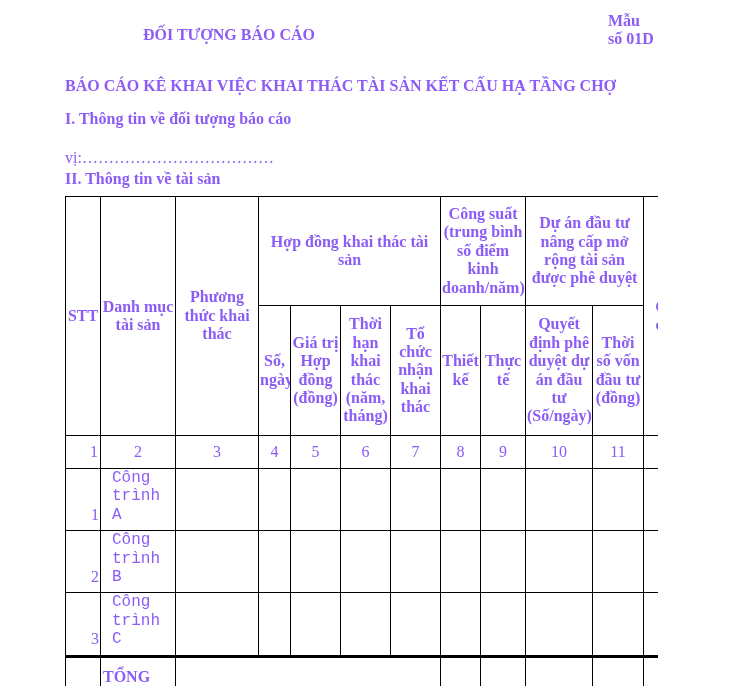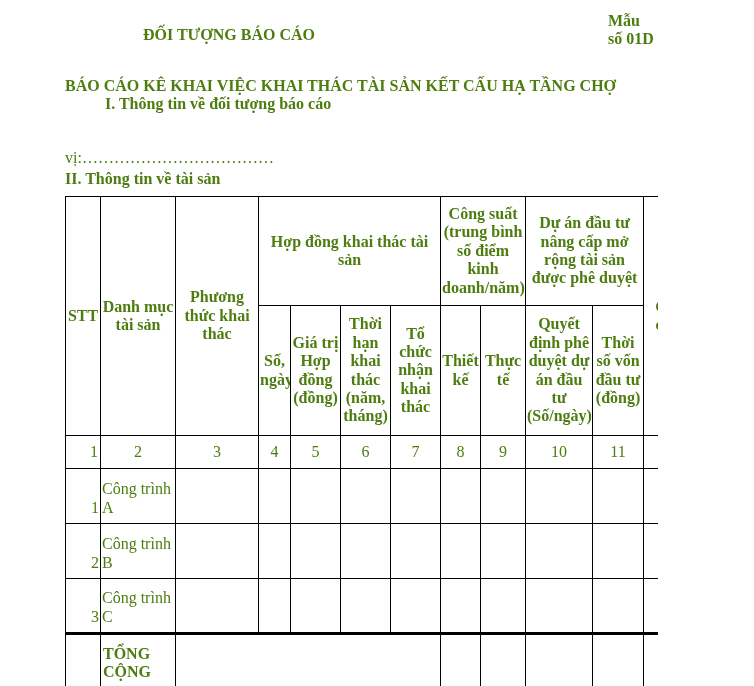--- a/index.html
+++ b/index.html
@@ -3,21 +3,21 @@
 <meta charset="utf-8">
 <style>
   * { box-sizing: border-box; margin: 0; padding: 0; }
   html, body { background: #ffffff; }
   .page {
     position: relative;
     width: 658px;
     height: 686px;
     background: #ffffff;
     overflow: hidden;
-    color: #4d7c0f;
+    color: #8b5cf6;
     font-family: "Liberation Serif", "DejaVu Serif", serif;
     font-size: 16px;
     line-height: 1.15;
   }
   .badge {
     position: absolute;
     top: 12px;
     left: 608px;
     font-weight: bold;
   }
@@ -33,21 +33,21 @@
   .doc-title {
     position: absolute;
     top: 77px;
     left: 65px;
     width: 627px;
     text-align: left;
     font-weight: bold;
     white-space: nowrap;
   }
   .sec-heading { position: absolute; left: 65px; font-weight: bold; }
-  .sec1 { top: 95px; margin-left: 40px; }
+  .sec1 { top: 110px; }
   .sec2 { top: 170px; }
   .unit-line { position: absolute; left: 65px; white-space: nowrap; }
   .unit1 { top: 129px; }
   .unit2 { top: 149px; }
 
   table.asset-table {
     position: absolute;
     top: 196px;
     left: 65px;
     width: 627px;
@@ -72,23 +72,24 @@
   td.stt-cell {
     text-align: right;
     vertical-align: bottom;
     padding-right: 1px;
     padding-bottom: 6px;
     font-weight: normal;
   }
   td.name-cell {
     text-align: left;
     vertical-align: bottom;
-    padding-left: 1px;
+    padding-left: 11px;
     padding-bottom: 6px;
     font-weight: normal;
+    font-family: Liberation Mono, monospace;
   }
   tr.row-total td { border-top: 3px solid #000; }
   td.total-label-cell {
     font-weight: bold;
     text-align: left;
     vertical-align: top;
     padding-top: 10px;
     padding-left: 2px;
   }
 </style>

